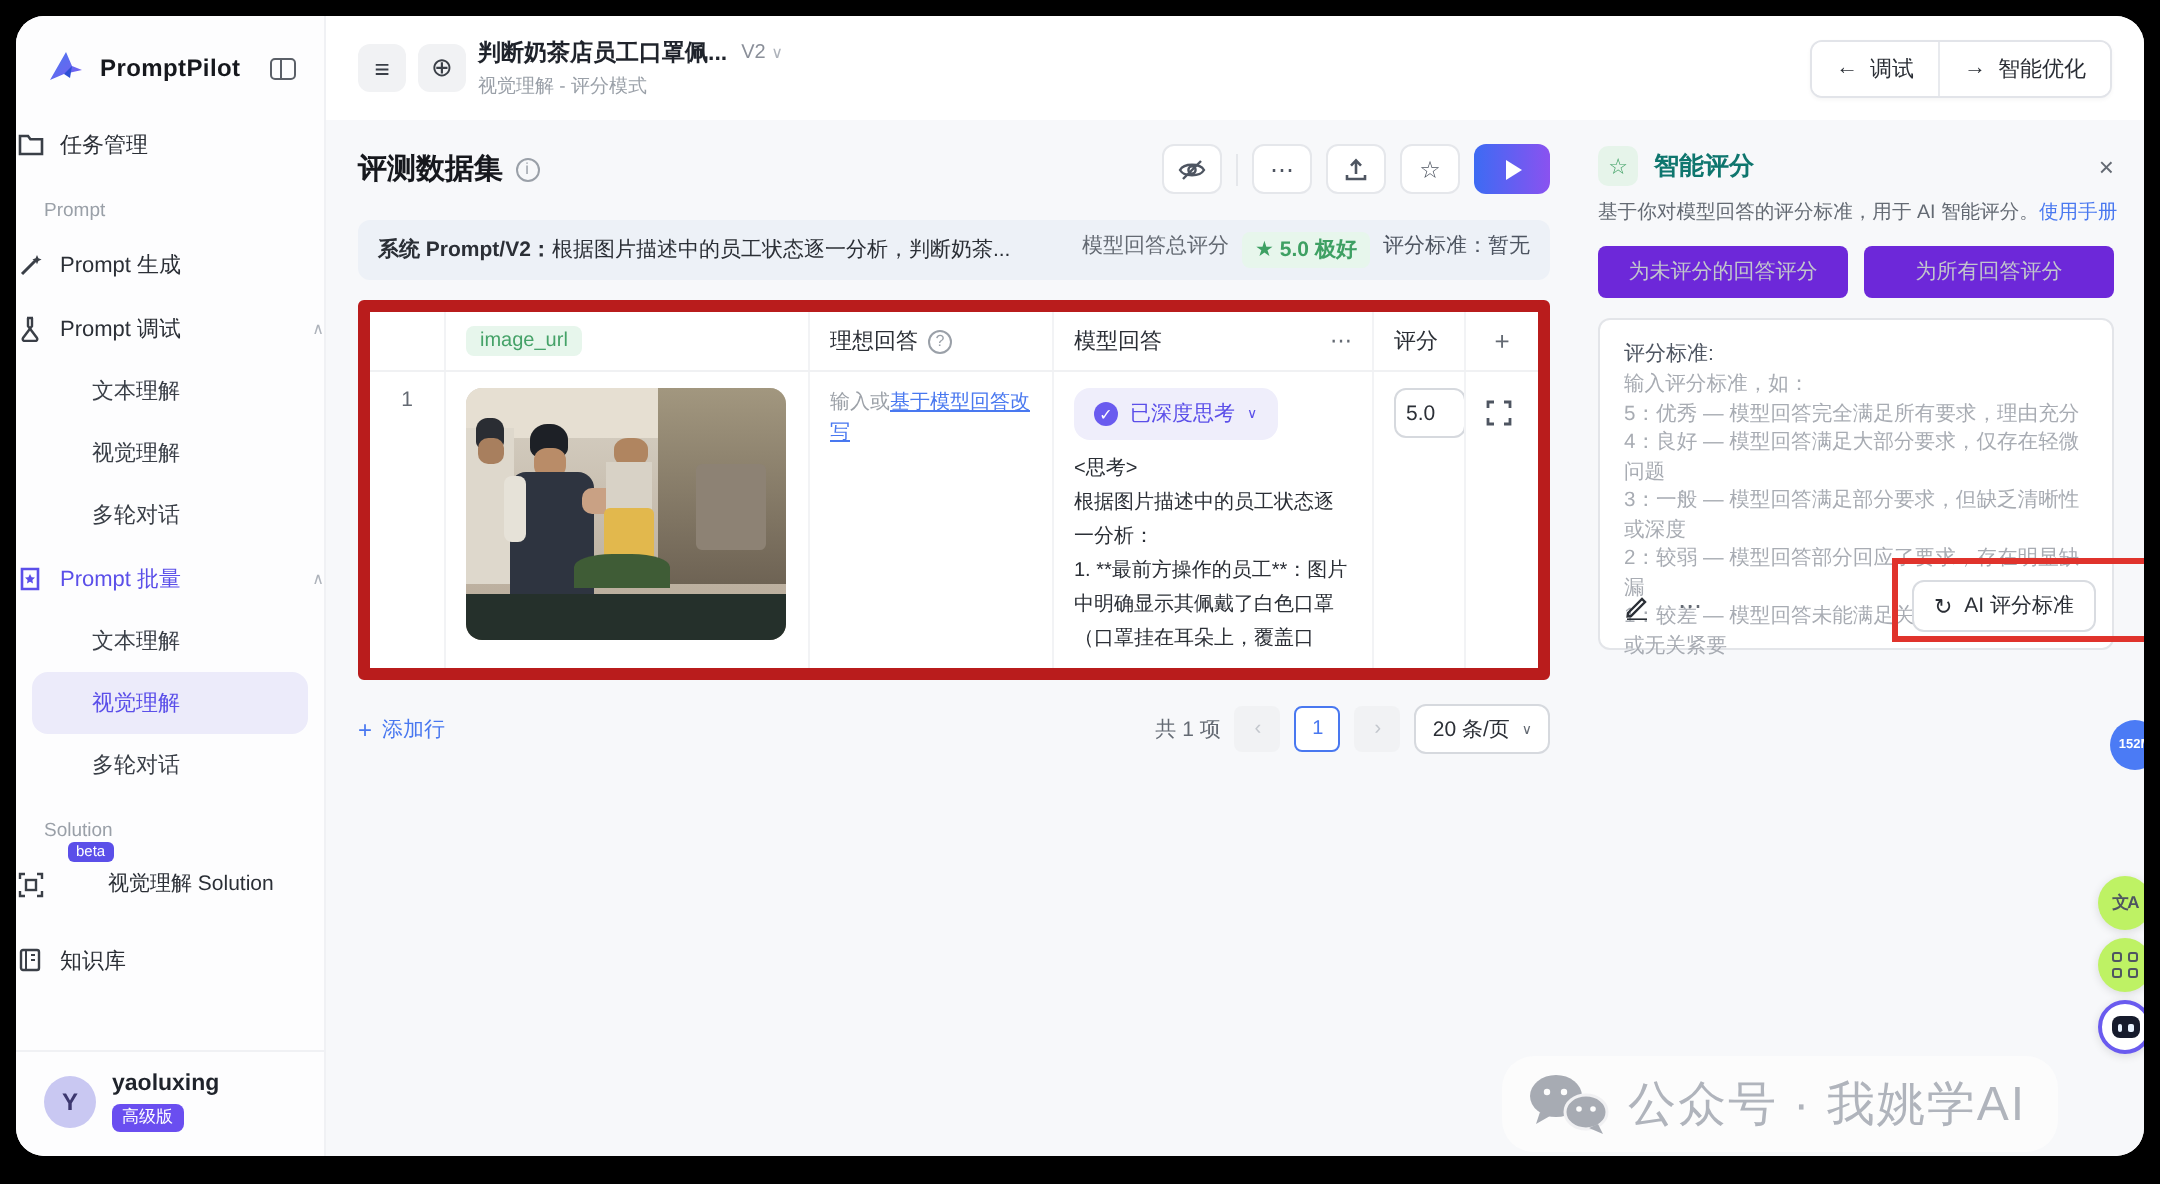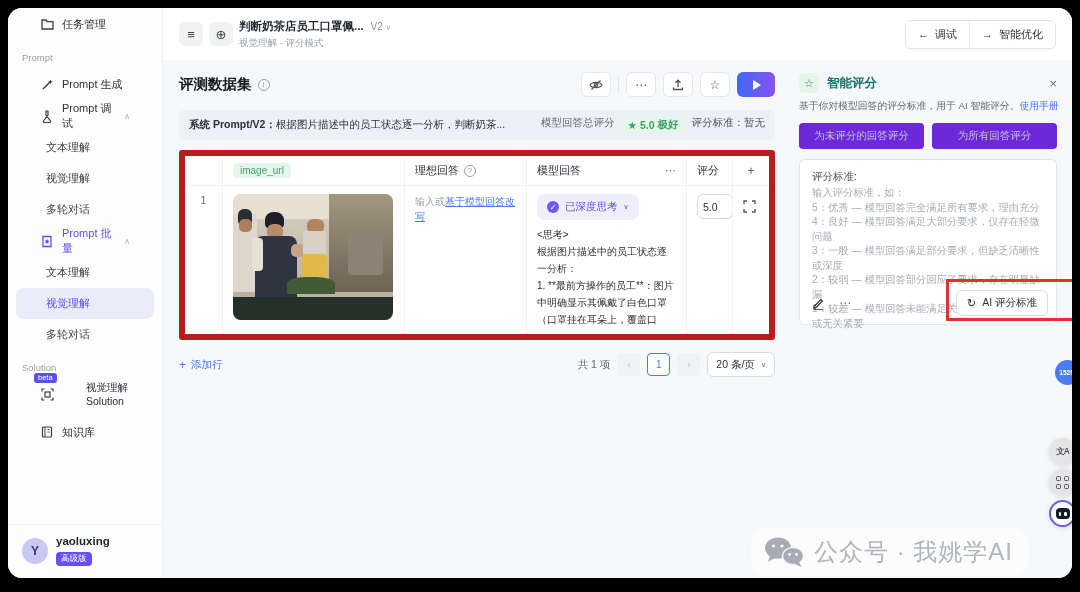--- a/index.html
+++ b/index.html
@@ -12,21 +12,21 @@
   .sidebar { position:absolute; left:0; top:0; width:155px; height:100%;
              background:#fdfdfe; border-right:1px solid #f0f1f4;
              display:flex; flex-direction:column; }
   .logo-row { display:flex; align-items:center; gap:7px; padding:16px 14px 12px 15px; }
   .logo-mark { width:20px; height:20px; flex:none; }
   .logo-text { font-size:12px; font-weight:bold; color:#16181d; letter-spacing:.2px; }
   .panel-toggle { margin-left:auto; width:13px; height:11px; border:1.4px solid #5b6068;
                   border-radius:2.5px; position:relative; cursor:pointer; }
   .panel-toggle i { position:absolute; left:4px; top:0; width:1.4px; height:100%; background:#5b6068; }
   .nav { flex:1 1 auto; overflow:hidden; }
-  .nav-item { display:flex; align-items:center; gap:8px; height:32px; padding:0 32px;
+  .nav-item { display:flex; align-items:center; gap:8px; height:32px; padding:0 0;
               font-size:11px; color:#2b2f36; cursor:pointer; }
   .nav-item .nicon { width:14px; height:14px; flex:none; display:flex; align-items:center; justify-content:center; }
   .nav-sub { padding-left:38px; height:31px; display:flex; align-items:center;
              font-size:11px; color:#3a3f47; cursor:pointer; }
   .nav-sub.selected { background:#ecebfa; color:#5b4fe9; border-radius:8px;
                       margin:0 8px; padding-left:30px; }
   .section-label { padding:12px 14px 5px; font-size:9.5px; color:#9aa0a8; }
   .purple { color:#5b4fe9 !important; }
   .chev { margin-left:auto; font-size:8px; color:#aeb3bb; }
   .beta-wrap { position:relative; }
@@ -151,21 +151,21 @@
             border-radius:6px; background:#fff; padding:5px 10px; font-size:10.5px; color:#2b2f36; cursor:pointer; }
   .ai-ic { font-size:11px; color:#2b2f36; }
   .red-box { position:absolute; left:783px; top:219px; width:132px; height:42px;
              border:3px solid #e0332c; z-index:50; pointer-events:none; }
 
   
   .float-badge { position:absolute; left:892px; top:300px; width:25px; height:25px; border-radius:50%;
                  background:#4b7bf5; color:#fff; font-size:6.5px; font-weight:bold;
                  display:flex; align-items:center; justify-content:center; z-index:40; }
   .float-btn { position:absolute; left:886px; width:27px; height:27px; border-radius:50%;
-               background:#e5e5e5; box-shadow:0 1px 5px rgba(0,0,0,.12);
+               background:#bef264; box-shadow:0 1px 5px rgba(0,0,0,.12);
                display:flex; align-items:center; justify-content:center; z-index:40; cursor:pointer; }
   .fb-translate { top:378px; font-size:8.5px; font-weight:bold; color:#4e5561; letter-spacing:-1px; }
   .fb-grid { top:409px; }
   .grid-ic { display:grid; grid-template-columns:5px 5px; grid-template-rows:5px 5px; gap:2.5px; }
   .grid-ic i { border:1.3px solid #4e5561; border-radius:1.5px; }
   .fb-robot { top:440px; border:2px solid #6a5bef; background:#fff; }
   .robot-face { width:14px; height:11px; border-radius:4px; background:#161b2c; position:relative; }
   .robot-face i { position:absolute; top:3.5px; width:2.5px; height:4px; border-radius:1px; background:#e8f3ff; }
   .robot-face i:first-child { left:3px; } .robot-face i:last-child { right:3px; }
 
@@ -173,20 +173,36 @@
                background:rgba(253,253,253,.82); border-radius:16px; display:flex;
                align-items:center; gap:9px; padding:0 12px; z-index:30; }
   .wm-text { font-size:24px; color:#b0b4bc; letter-spacing:1px; white-space:nowrap; }
 </style>
 </head>
 <body>
 
 <div class="window">
 
   <aside class="sidebar">
+    <div class="logo-row">
+      <svg class="logo-mark" viewBox="0 0 20 20">
+        <defs>
+            <linearGradient id="lg" x1="0" y1="0" x2="1" y2="1">
+          <stop offset="0" stop-color="#4978f0"></stop>
+              <stop offset="1" stop-color="#7b5cf0"></stop>
+        </linearGradient>
+          </defs>
+        <path d="M2 16 L10 2 L13 9 L18 11 L9 13 Z" fill="url(#lg)"></path>
+        <path d="M9 13 L13 9 L12 15 Z" fill="#2d4fd6"></path>
+      </svg>
+      <span class="logo-text">PromptPilot</span>
+      <span class="panel-toggle">
+          <i></i>
+        </span>
+    </div>
 
     <nav class="nav">
       <div class="nav-item">
         <span class="nicon">
           <svg width="13" height="11" viewBox="0 0 13 11">
               <path d="M1 1h4l1.2 1.6H12V10H1z" fill="none" stroke="#3a3f47" stroke-width="1.3"></path>
             </svg>
         </span>
         <span>任务管理</span>
       </div>

